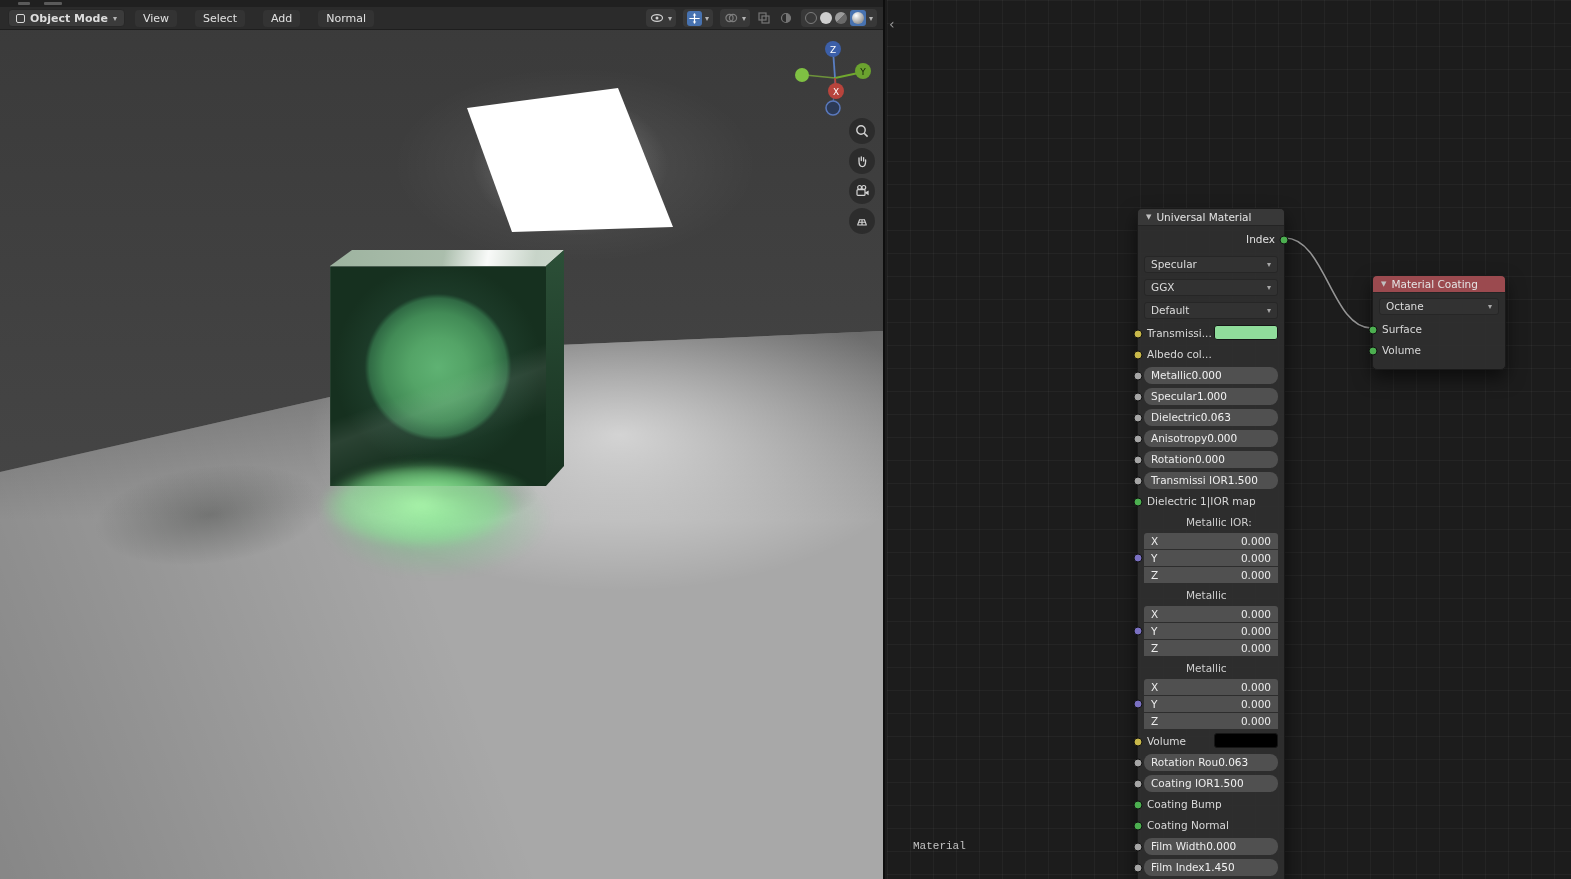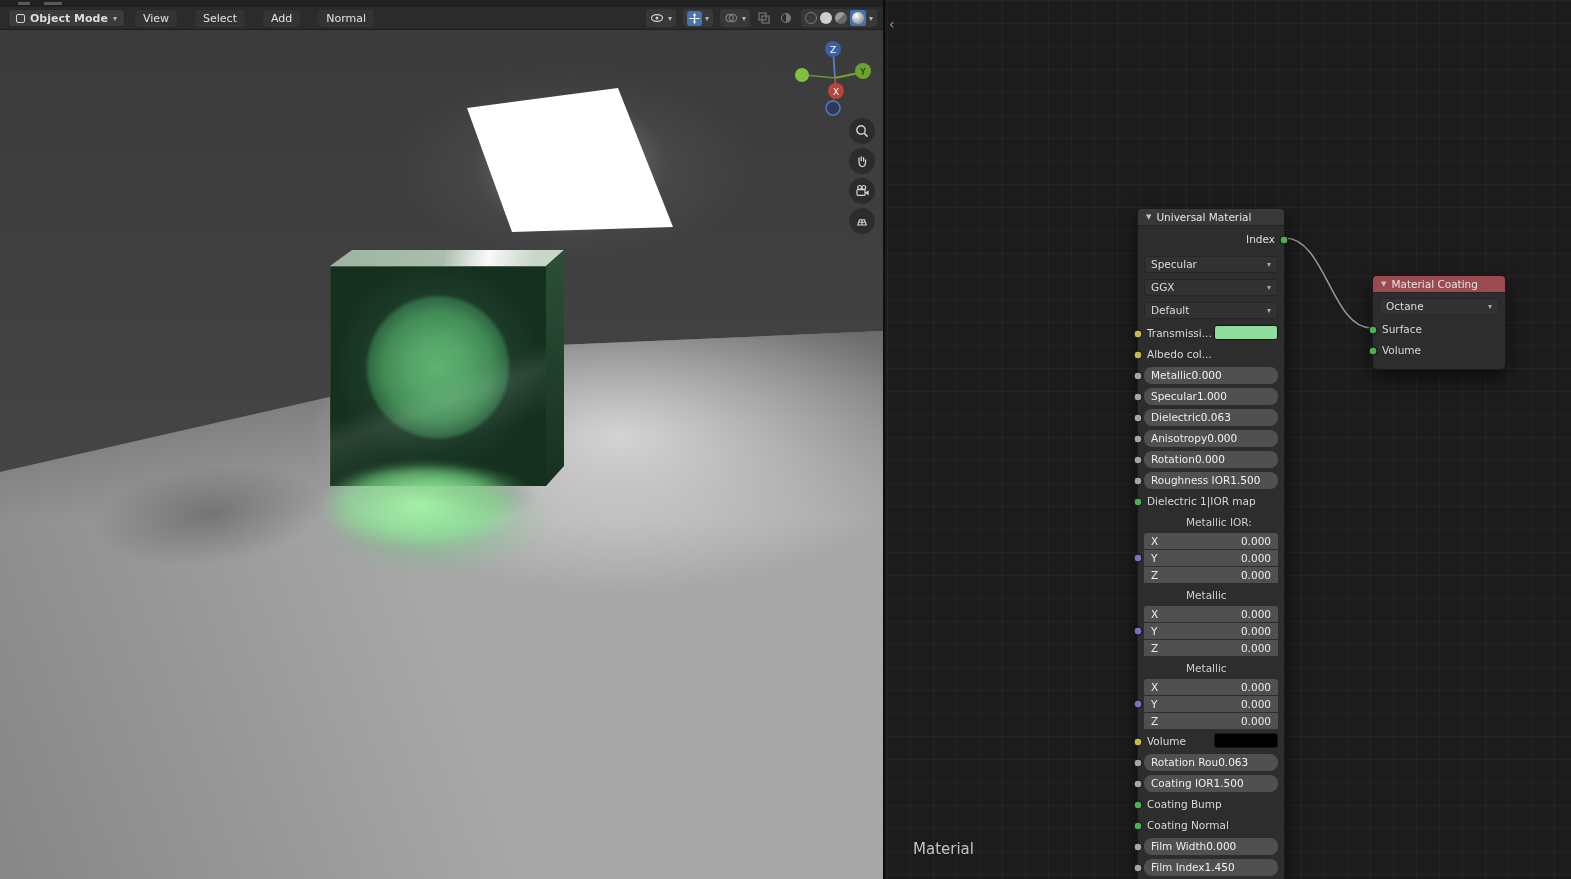--- a/index.html
+++ b/index.html
@@ -93,21 +93,21 @@
            display:flex; align-items:center; justify-content:center; }
 
   
   #node-editor { position:absolute; left:887px; top:0; width:684px; height:879px; overflow:hidden;
            background-color:#1c1c1c;
            background-image:
              linear-gradient(rgba(255,255,255,0.035) 1px, transparent 1px),
              linear-gradient(90deg, rgba(255,255,255,0.035) 1px, transparent 1px);
            background-size:23px 23px; font-size:10.5px; color:#d8d8d8; }
   .region-arrow { position:absolute; left:2px; top:16px; color:#9a9a9a; font-size:14px; }
-  .ne-footer { position:absolute; left:26px; top:840px; color:#c2c2c2; font-size:15px; }
+  .ne-footer { position:absolute; left:26px; top:840px; color:#c2c2c2; font-size:11px;font-family:Liberation Mono, monospace; }
   .noodles { position:absolute; inset:0; pointer-events:none; }
 
   .node { position:absolute; background:rgba(46,46,46,0.97); border:1px solid #1a1a1a;
            border-radius:5px; box-shadow:0 8px 18px rgba(0,0,0,0.55); }
   .node-header { height:17px; line-height:17px; background:#383838; border-radius:4px 4px 0 0;
            border-bottom:1px solid #242424; padding:0 8px; color:#e4e4e4; font-size:10.5px;
            display:flex; align-items:center; gap:5px; }
   .tri { font-size:7px; color:#c0c0c0; }
   .node-body { position:relative; padding:5px 6px 5px; }
 
@@ -326,21 +326,21 @@
               <span>Anisotropy</span>
               <span class="val">0.000</span>
               <span class="socket" style="background: rgb(165, 165, 165);"></span>
             </div>
             <div class="nrow sliderrow">
               <span>Rotation</span>
               <span class="val">0.000</span>
               <span class="socket" style="background: rgb(165, 165, 165);"></span>
             </div>
             <div class="nrow sliderrow">
-              <span>Roughness IOR</span>
+              <span>Transmissi IOR</span>
               <span class="val">1.500</span>
               <span class="socket" style="background: rgb(165, 165, 165);"></span>
             </div>
             <div class="nrow plainrow">Dielectric 1|IOR map<span class="socket" style="background: rgb(76, 175, 80);"></span></div>
             <div class="nrow headrow">Metallic IOR:</div>
             <div class="vgroup">
               <div class="vrow">
                 <span>X</span>
                 <span class="val">0.000</span>
               </div>

